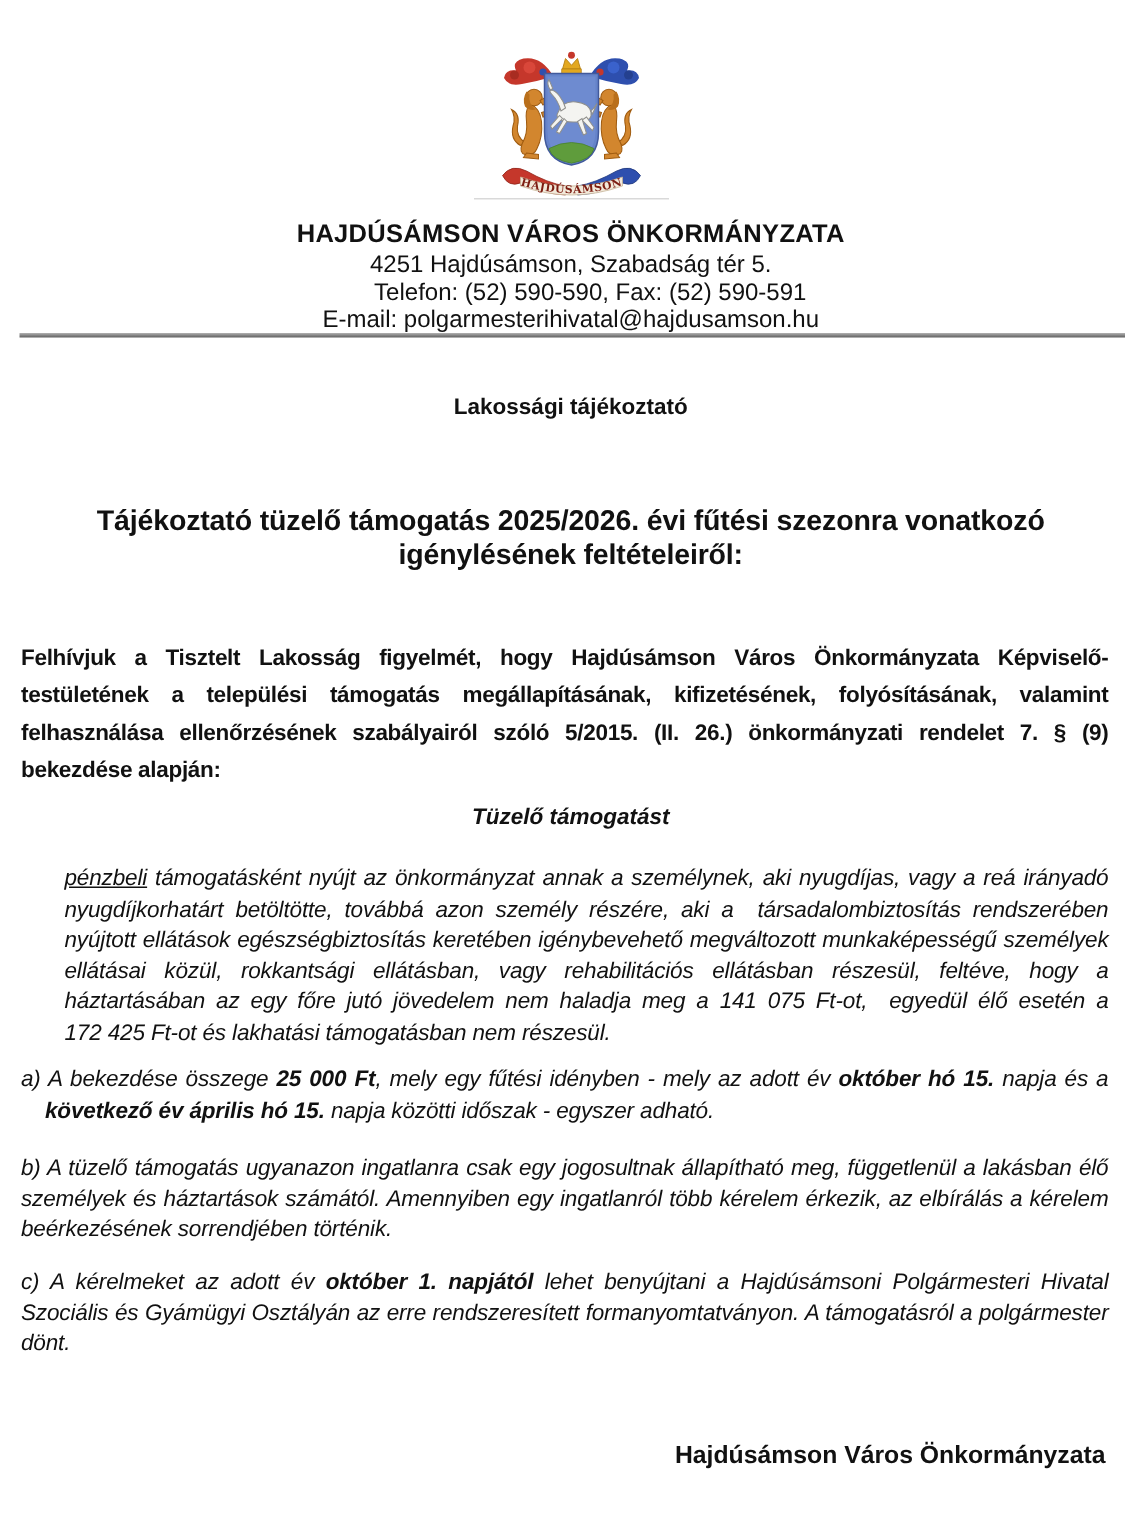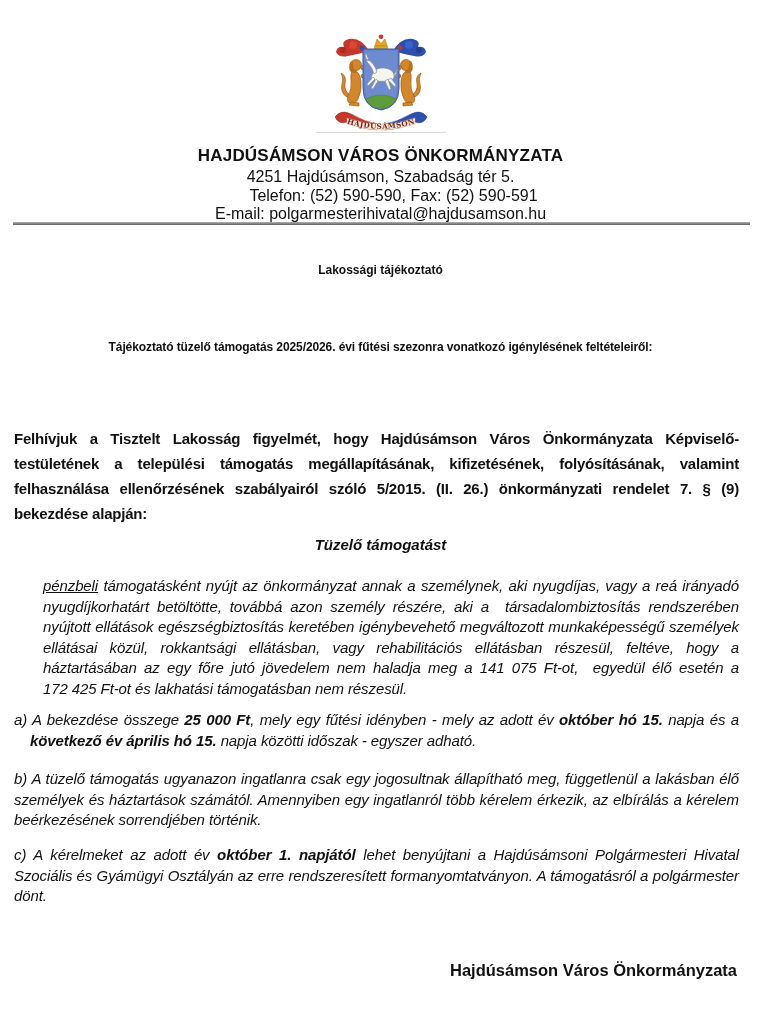--- a/index.html
+++ b/index.html
@@ -24,25 +24,25 @@
   .org-name   { top:146px; font-size:17px; font-weight:bold; letter-spacing:0.2px; }
   .addr-line1 { top:168px; font-size:16px; }
   .addr-line2 { top:187px; font-size:16px;margin-left:13px; }
   .addr-line3 { top:205px; font-size:16px; }
 
   .divider {
     position:absolute; top:222px; left:13px; right:11px; height:3px;
     background:linear-gradient(180deg,#b3b3b3 0%,#8b8b8b 45%,#5f5f5f 100%);
   }
 
-  .subject { top:263px; font-size:12px; font-weight:bold; }
+  .subject { top:263px; font-size:15px; font-weight:bold; }
 
   .doc-title {
     position:absolute; top:336px; left:30px; right:30px;
-    text-align:center; font-size:12px; font-weight:bold;
+    text-align:center; font-size:19px; font-weight:bold;
     line-height:23px; letter-spacing:-0.1px;
   }
 
   .para {
     position:absolute; left:14px; right:22px;
     font-size:15px; line-height:20.5px;
     text-align:justify; letter-spacing:-0.1px;
   }
   .intro { top:426px; font-weight:bold; line-height:25px; letter-spacing:-0.2px; }
   .support-heading {

